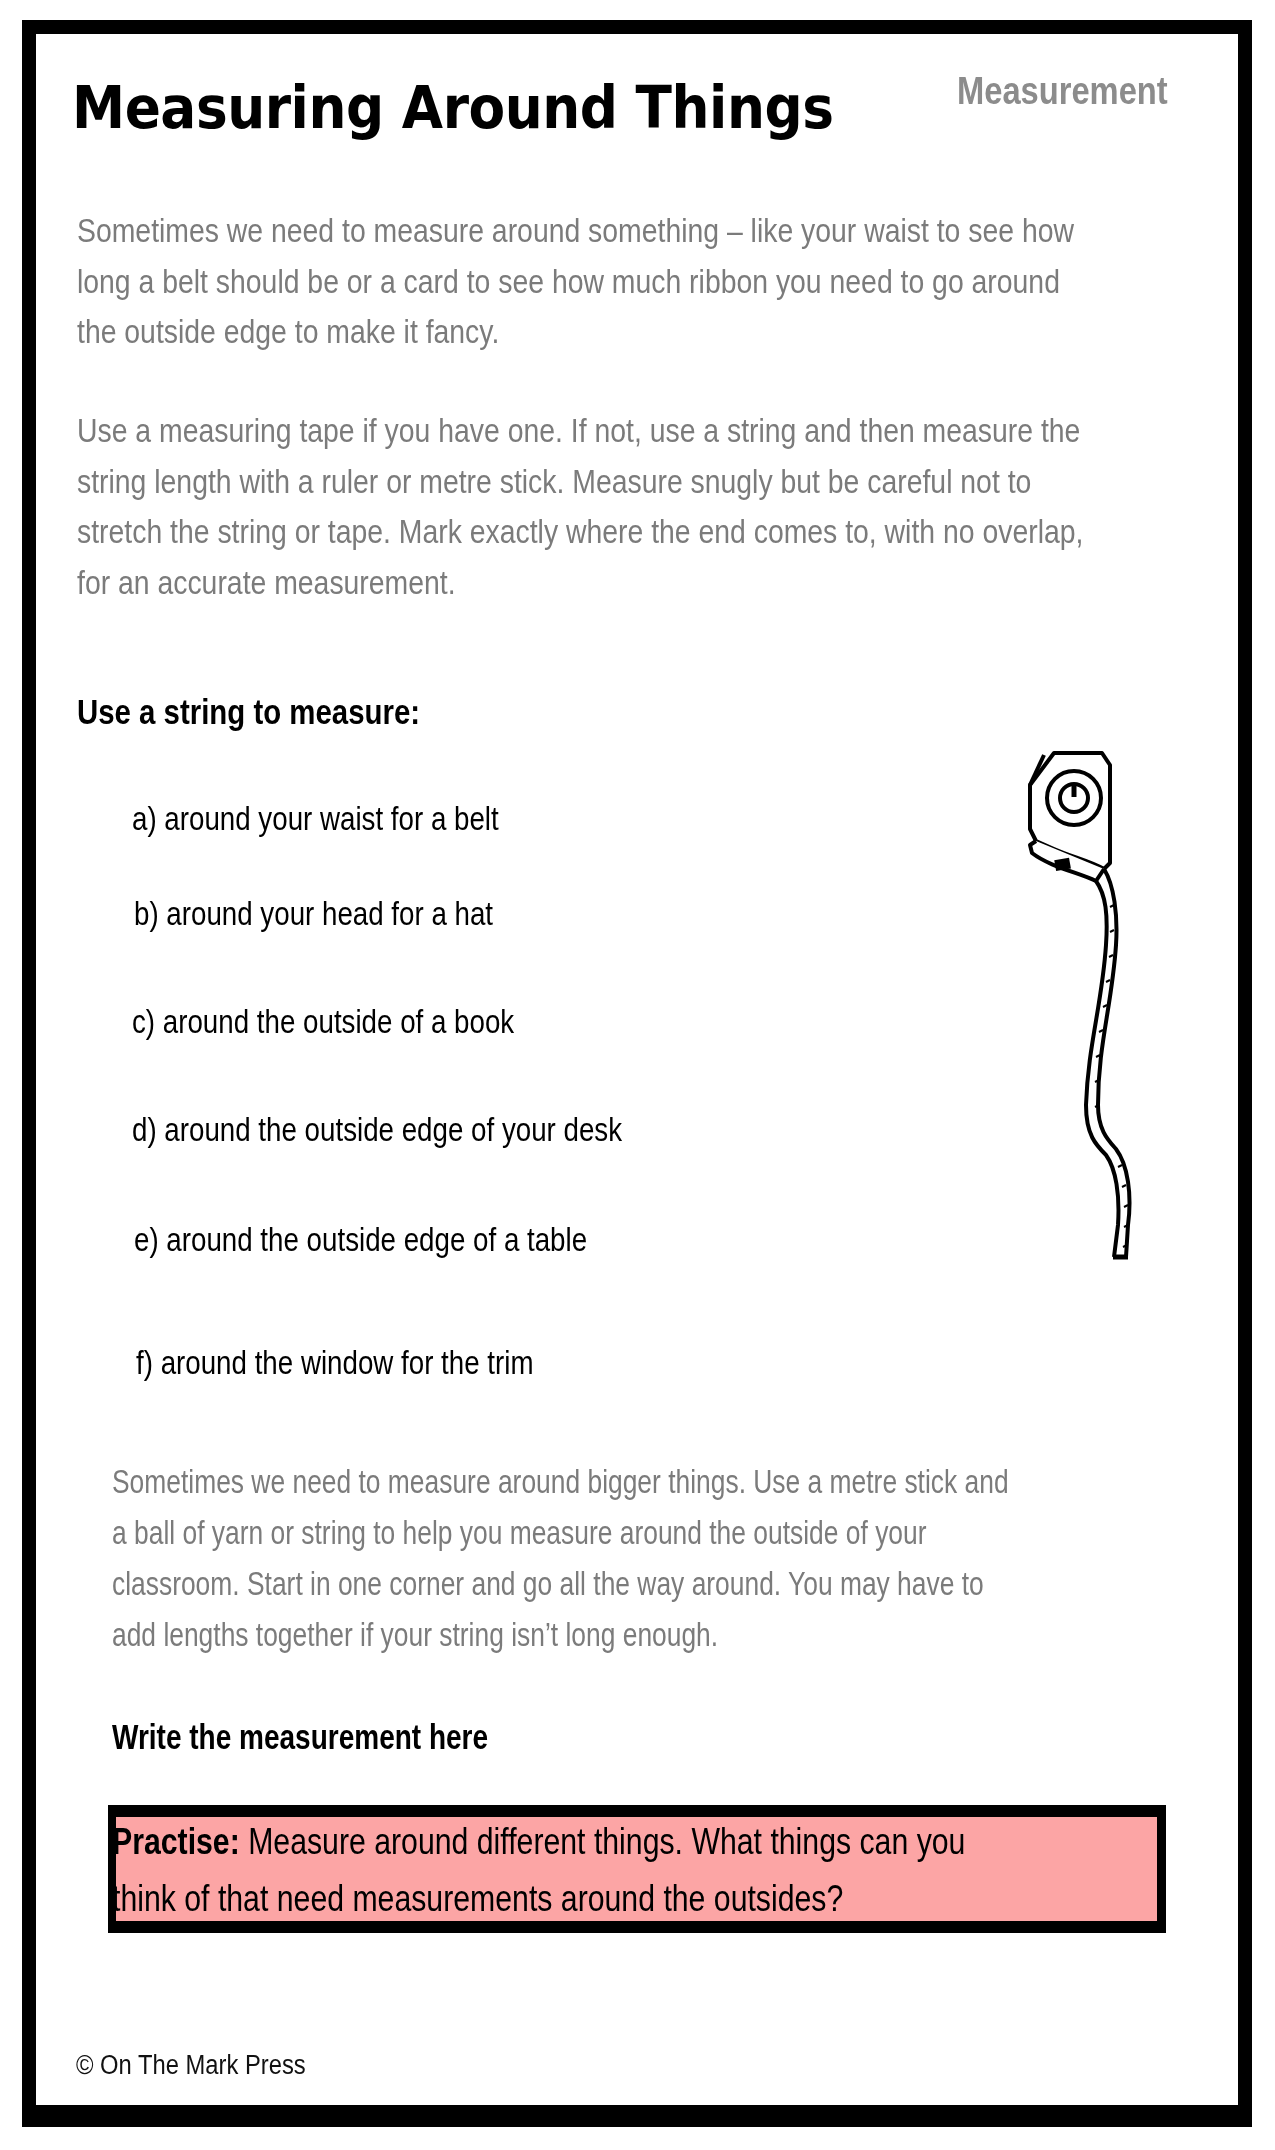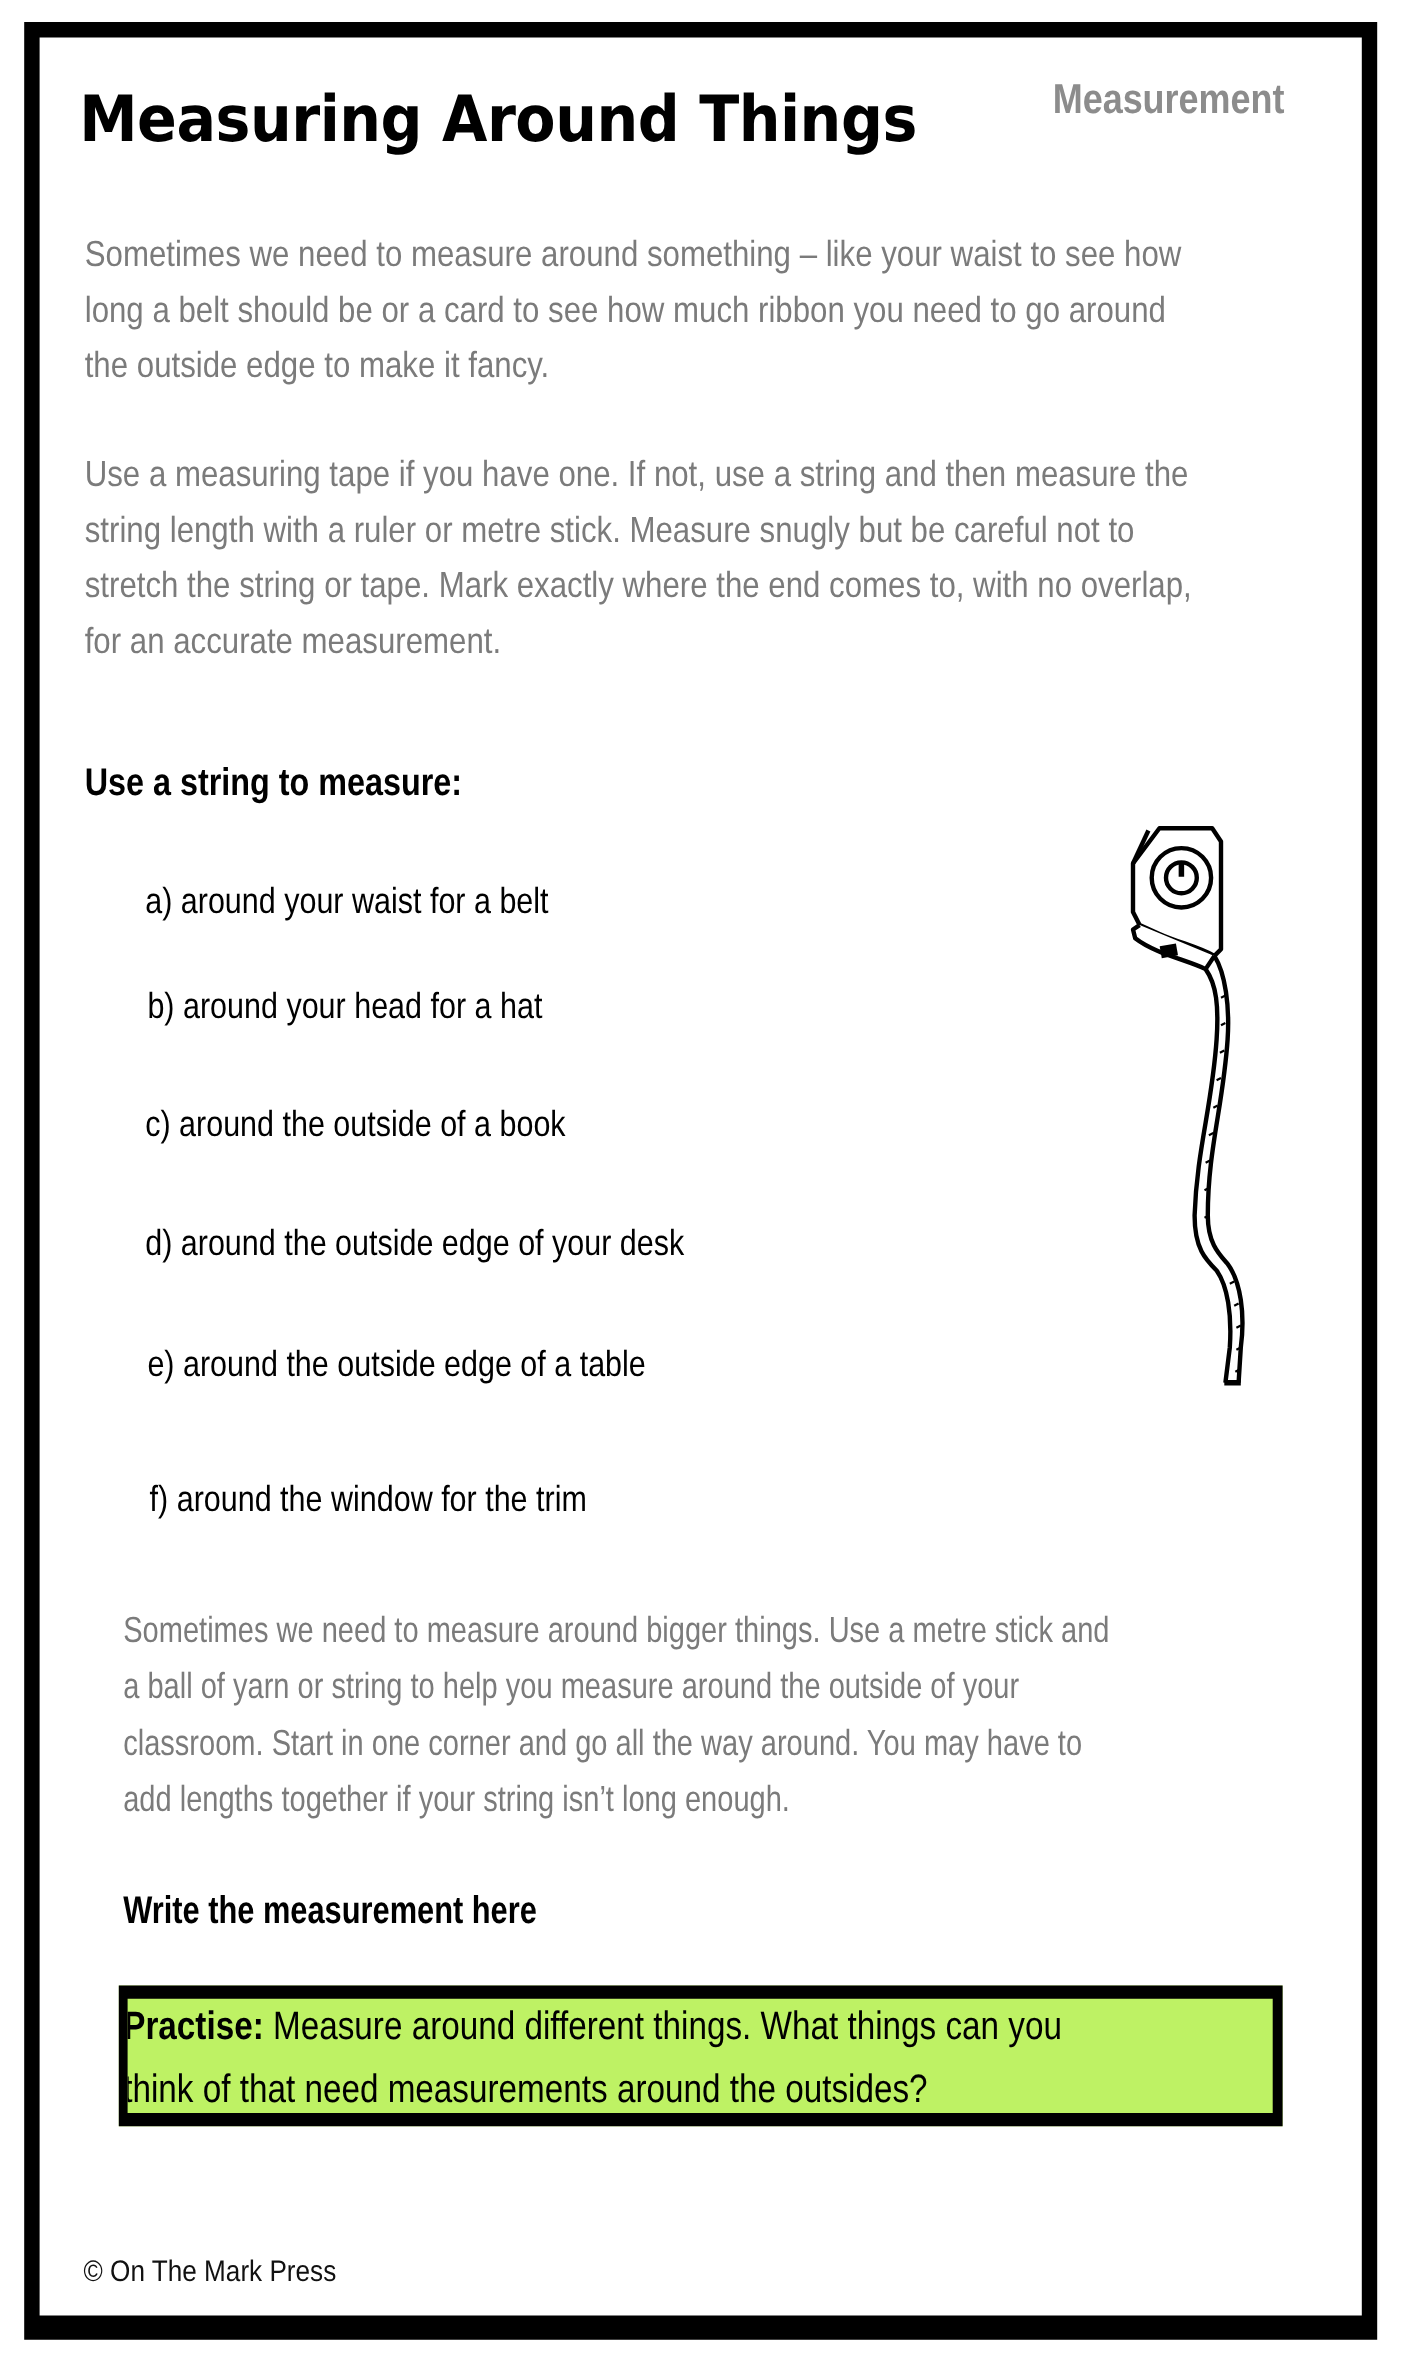--- a/index.html
+++ b/index.html
@@ -5,21 +5,21 @@
   html, body { margin:0; padding:0; background:#ffffff; }
   body { width:1275px; height:2150px; position:relative; overflow:hidden; font-family:"Liberation Sans", sans-serif; }
   .frame { position:absolute; left:22px; top:20px; width:1230px; height:2107px; box-sizing:border-box; border:14px solid #000; border-bottom-width:22px; background:#fff; }
   .abs { position:absolute; white-space:nowrap; }
   .title { left:72px; top:74px; font-family:"DejaVu Sans", sans-serif; font-weight:bold; font-size:58px; color:#000; letter-spacing:-0.5px; transform-origin:left top; transform:scaleX(0.92); }
   .subject { left:957px; top:70px; font-weight:bold; font-size:38px; color:#8c8c8c; transform-origin:left top; transform:scaleX(0.86); }
   .gray { color:#7b7b7b; font-size:33px; transform-origin:left top; transform:scaleX(0.86); }
   .gray2 { color:#7b7b7b; font-size:33px; transform-origin:left top; transform:scaleX(0.80); }
   .head { color:#000; font-weight:bold; font-size:35px; transform-origin:left top; transform:scaleX(0.84); }
   .item { color:#000; font-size:33px; transform-origin:left top; transform:scaleX(0.84); }
-  .practise-box { position:absolute; left:108px; top:1805px; width:1058px; height:128px; box-sizing:border-box; border:12px solid #000; border-left-width:8px; border-right-width:9px; background:#bef264; overflow:hidden;text-decoration:underline; }
+  .practise-box { position:absolute; left:108px; top:1805px; width:1058px; height:128px; box-sizing:border-box; border:12px solid #000; border-left-width:8px; border-right-width:9px; background:#fca5a5; overflow:hidden;text-decoration:underline; }
   .practise-line { position:absolute; left:-4px; color:#000; font-size:36px; white-space:nowrap; transform-origin:left top; transform:scaleX(0.84); }
   .practise-line b { font-weight:bold; }
   .footer { left:76px; top:2050px; font-size:27px; color:#111; transform-origin:left top; transform:scaleX(0.88); }
   .tape { position:absolute; left:1010px; top:745px; width:140px; height:530px; }
 </style>
 </head>
 <body>
 
 <div class="frame"></div>
 

